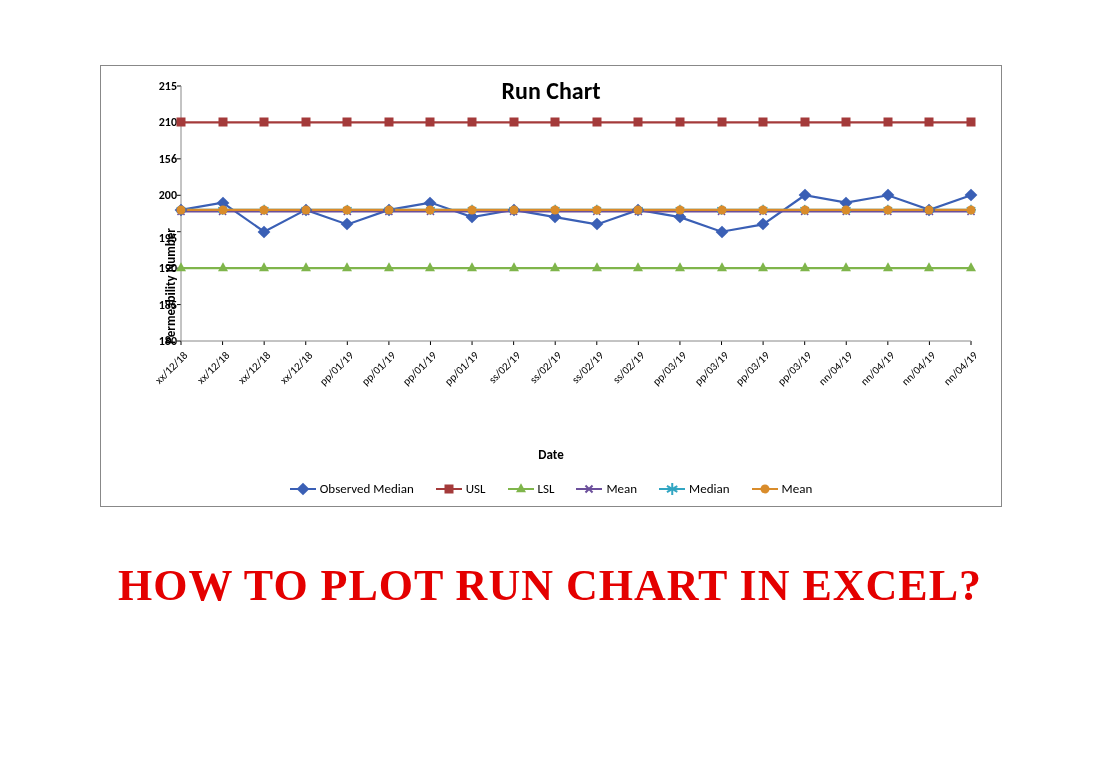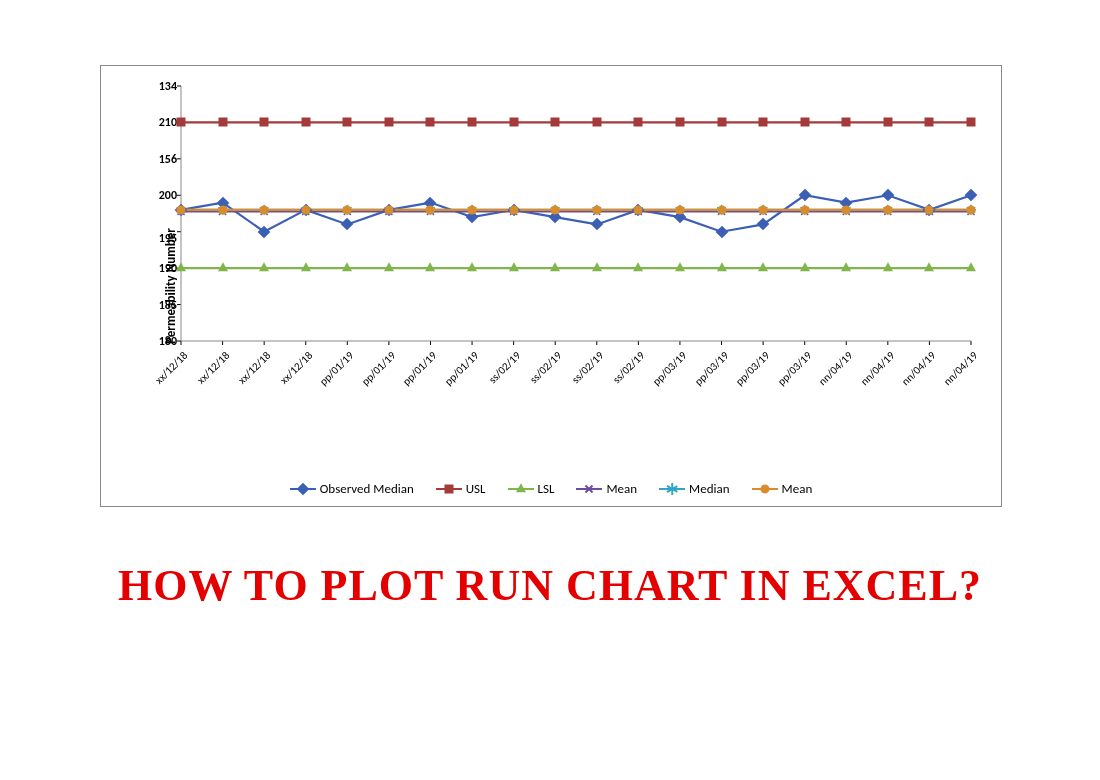--- a/index.html
+++ b/index.html
@@ -177,31 +177,32 @@
   .series-marker.triangle {
     width:0;height:0;border-left:5px solid transparent;border-right:5px solid transparent;
     border-bottom:9px solid; background:none !important; transform:translate(-50%,-65%);
   }
   .series-marker.circle { border-radius:50%; }
 </style>
 </head>
 <body>
 
 <div class="chart-container">
+  <div class="chart-title">Run Chart</div>
   <div class="y-axis-label">Permeability Number</div>
 
   <div class="y-ticks" id="y-ticks">
       <div class="y-tick" style="top: 255px;">180</div>
       <div class="y-tick" style="top: 219px;">185</div>
       <div class="y-tick" style="top: 182.143px;">190</div>
       <div class="y-tick" style="top: 152px;">195</div>
       <div class="y-tick" style="top: 109.286px;">200</div>
       <div class="y-tick" style="top: 72.8571px;">156</div>
       <div class="y-tick" style="top: 36.4286px;">210</div>
-      <div class="y-tick" style="top: 0px;">134</div>
+      <div class="y-tick" style="top: 0px;">215</div>
     </div>
 
   <div class="plot-area" id="plot-area">
     <svg class="lines" id="svg-lines">
         <line x1="-4" x2="0" y1="255" y2="255" stroke="#000" stroke-width="1"></line>
         <line x1="-4" x2="0" y1="218.57142857142858" y2="218.57142857142858" stroke="#000" stroke-width="1"></line>
         <line x1="-4" x2="0" y1="182.14285714285717" y2="182.14285714285717" stroke="#000" stroke-width="1"></line>
         <line x1="-4" x2="0" y1="145.71428571428572" y2="145.71428571428572" stroke="#000" stroke-width="1"></line>
         <line x1="-4" x2="0" y1="109.2857142857143" y2="109.2857142857143" stroke="#000" stroke-width="1"></line>
         <line x1="-4" x2="0" y1="72.85714285714286" y2="72.85714285714286" stroke="#000" stroke-width="1"></line>
@@ -534,20 +535,21 @@
       <div class="x-tick" style="left: 498.947px; top: 5px;">pp/03/19</div>
       <div class="x-tick" style="left: 540.526px; top: 5px;">pp/03/19</div>
       <div class="x-tick" style="left: 582.105px; top: 5px;">pp/03/19</div>
       <div class="x-tick" style="left: 623.684px; top: 5px;">pp/03/19</div>
       <div class="x-tick" style="left: 665.263px; top: 5px;">nn/04/19</div>
       <div class="x-tick" style="left: 706.842px; top: 5px;">nn/04/19</div>
       <div class="x-tick" style="left: 748.421px; top: 5px;">nn/04/19</div>
       <div class="x-tick" style="left: 790px; top: 5px;">nn/04/19</div>
     </div>
 
+  <div class="x-axis-label">Date</div>
 
   <div class="legend" id="legend">
       <div class="legend-item">
         <div class="legend-line" style="background: rgb(58, 95, 181);">
           <div class="marker diamond" style="background: rgb(58, 95, 181);"></div>
         </div>
         <span>Observed Median</span>
       </div>
       <div class="legend-item">
         <div class="legend-line" style="background: rgb(164, 58, 58);">

